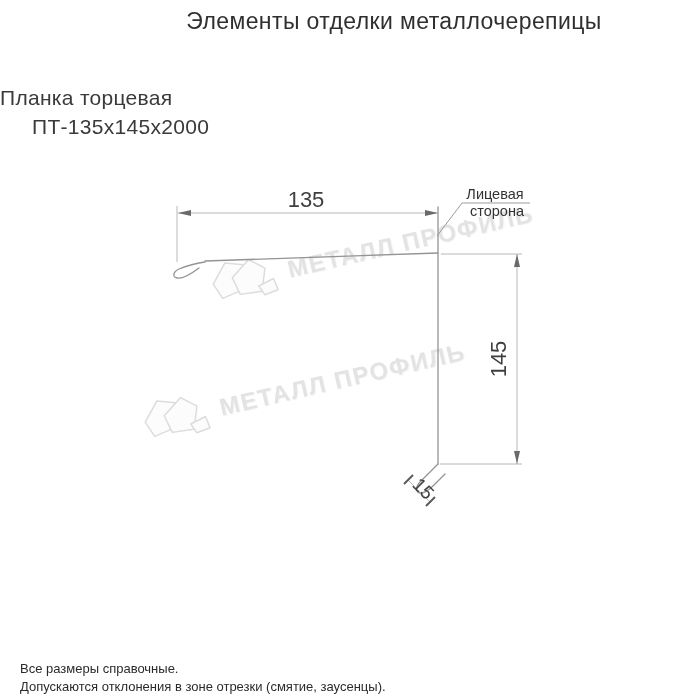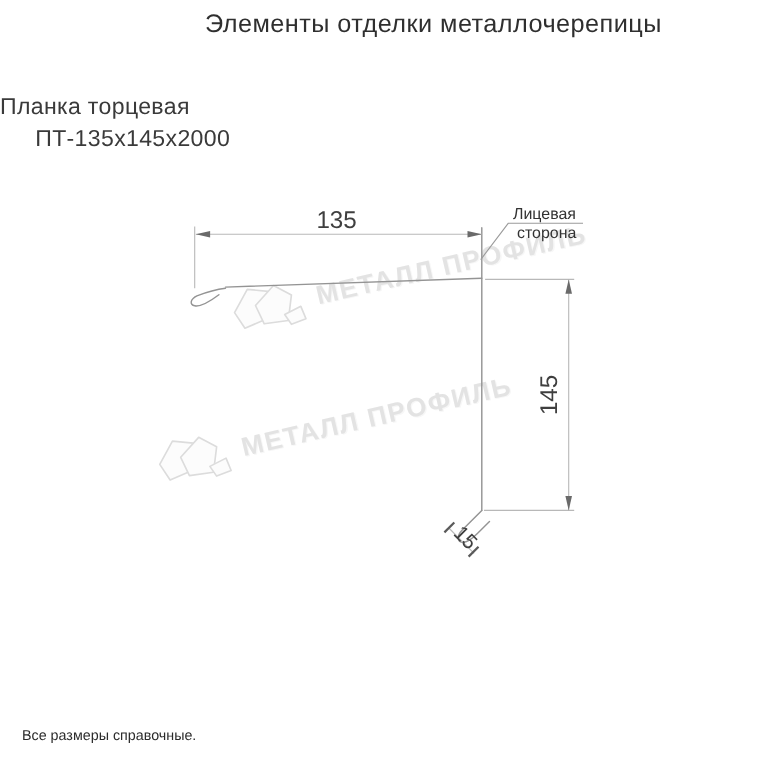--- a/index.html
+++ b/index.html
@@ -109,13 +109,14 @@
   <g transform="rotate(45 423 489)">
     <text class="dim-text-small" x="423" y="495" text-anchor="middle">15</text>
   </g>
 
   <text class="label-text" x="495" y="199" text-anchor="middle">Лицевая</text>
   <text class="label-text" x="497" y="216" text-anchor="middle">сторона</text>
 </svg>
 
 <div class="footer">
   <div>Все размеры справочные.</div>
+  <div>Допускаются отклонения в зоне отрезки (смятие, заусенцы).</div>
 </div>
 
 </body></html>

